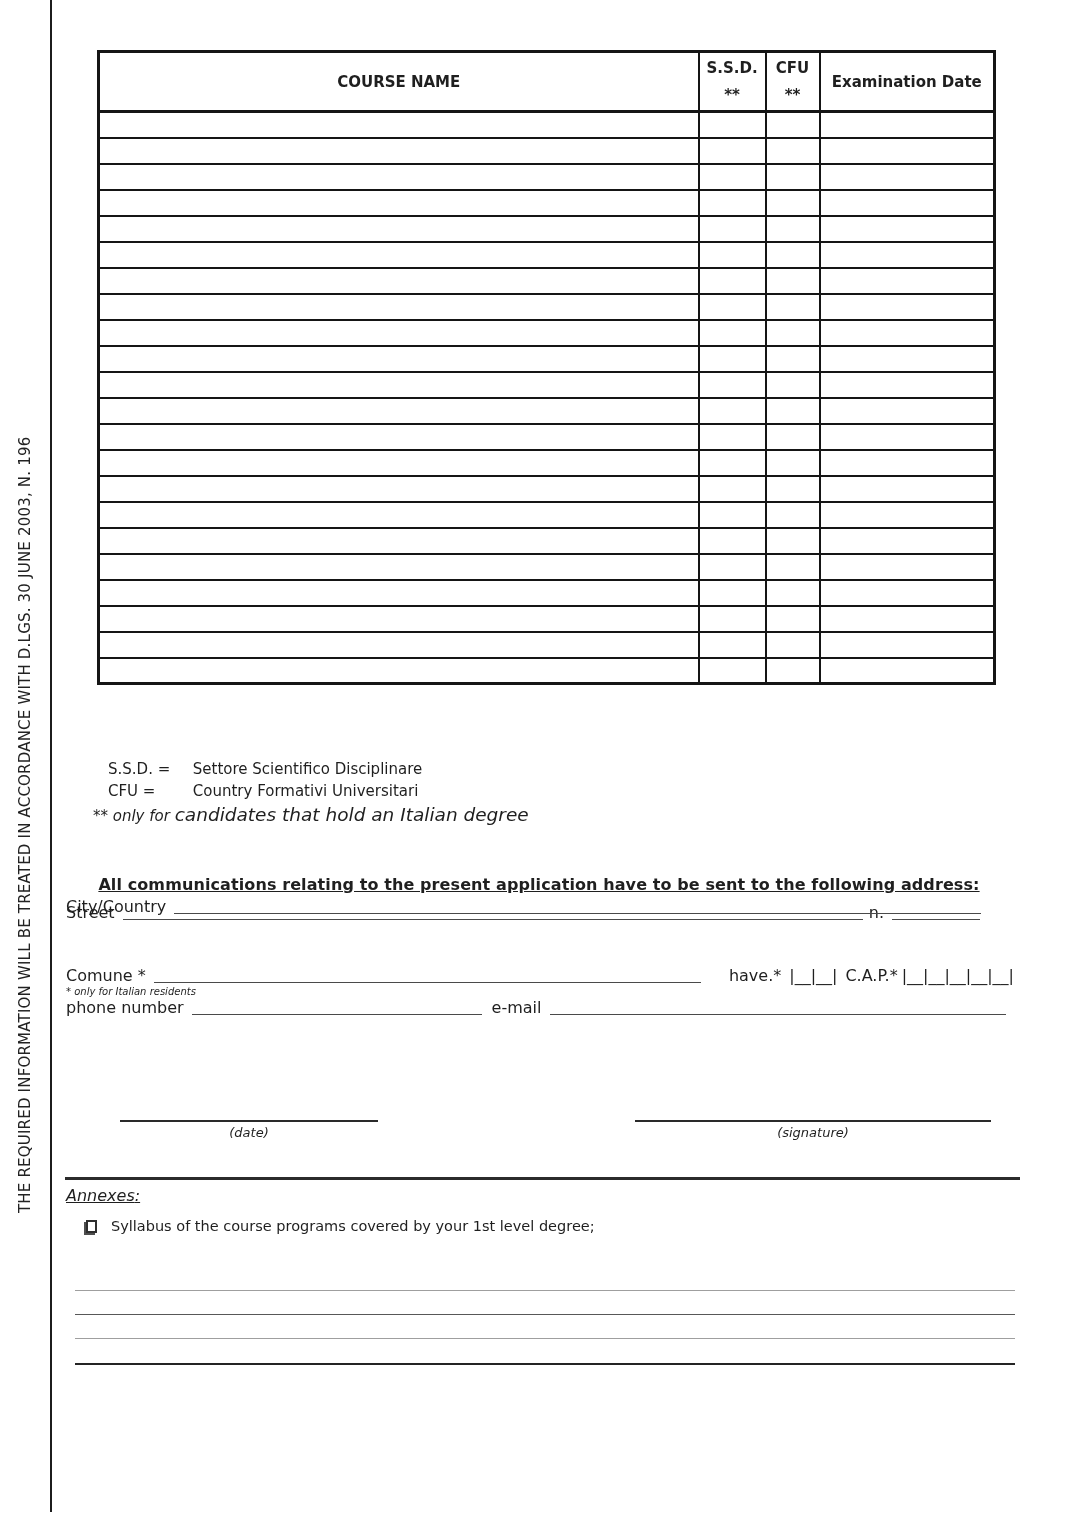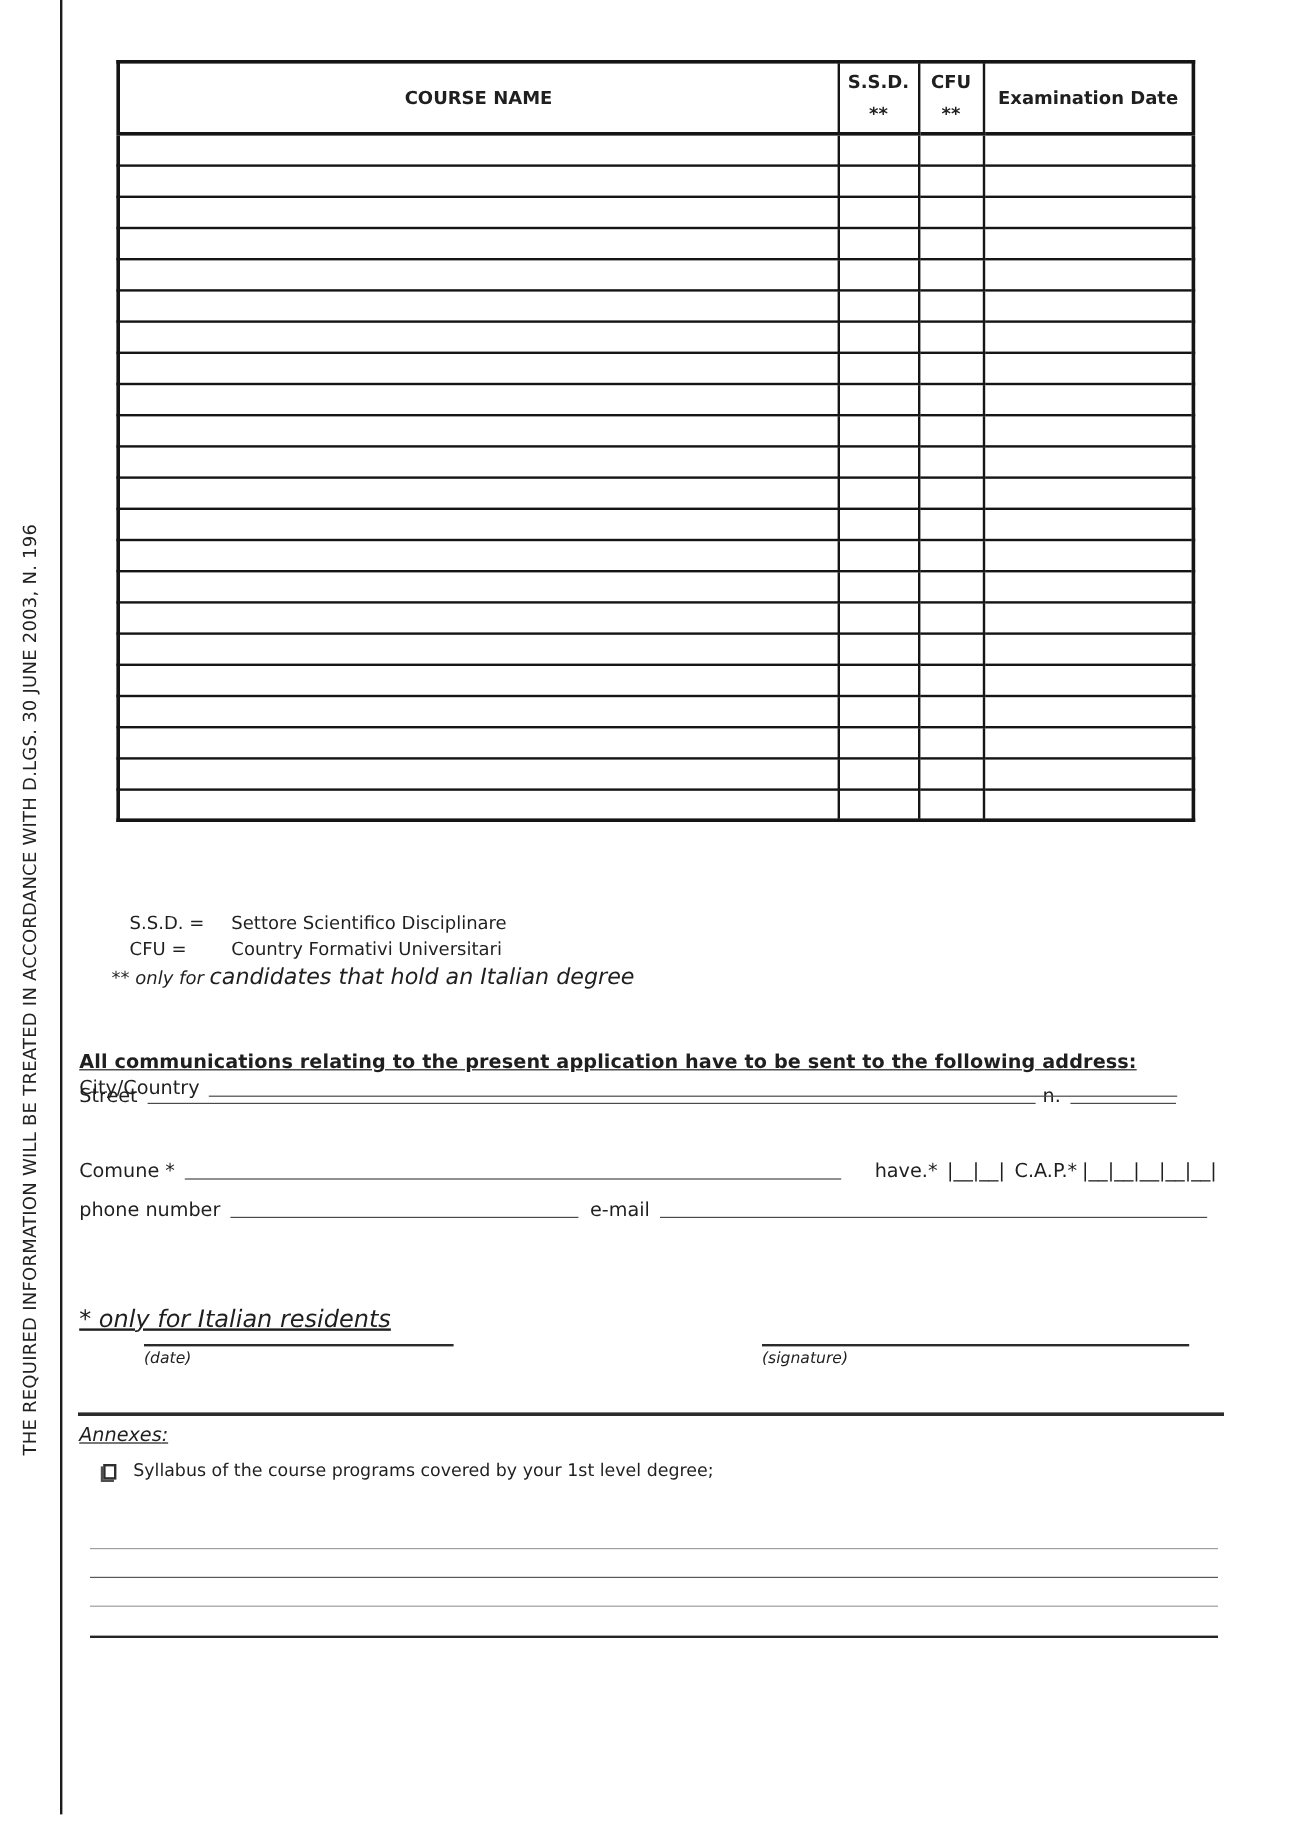--- a/index.html
+++ b/index.html
@@ -44,39 +44,39 @@
   .notes-title b { font-size:15.5px; }
   .note-item { margin-left:15px; margin-top:4px; }
   .note-term { display:inline-block; width:80px; }
   .notes-footnote { margin-top:4px; font-style:italic; }
   .notes-footnote .fn-prefix { font-size:15px; }
   .notes-footnote .fn-main { font-size:18.5px; }
 
   
   .addr-heading {
     position:absolute; left:66px; width:946px; top:875px;
-    text-align:left; font-weight:bold; font-size:16px;
+    text-align:center; font-weight:bold; font-size:16px;
     text-decoration:underline; letter-spacing:0.1px;
   }
   .addr-row { position:absolute; left:66px; display:flex; align-items:flex-end; font-size:16px; }
   .fill { flex:1 1 auto; border-bottom:1.6px solid #4a4a4a; margin:0 6px 2px 8px; height:1px; }
   .fixed-line { border-bottom:1.6px solid #4a4a4a; margin:0 0 2px 8px; height:1px; }
   .addr-label { white-space:nowrap; }
   .boxes { white-space:nowrap; letter-spacing:0px; margin-left:8px; }
   .row-street { top:903px; right:100px; left:66px; width:auto; }
   .row-city { top:897px; right:93px; }
   .row-comune { top:966px; right:66px; }
   .row-phone { top:998px; right:68px; }
-  .residents-footnote { position:absolute; left:66px; top:1087px; font-style:italic; font-size:20px;text-decoration:underline; }
+  .residents-footnote { position:absolute; left:66px; top:986px; font-style:italic; font-size:10px; }
 
   
   .sig-line { position:absolute; top:1120px; border-bottom:2px solid #2a2a2a; }
   .sig-line.date { left:120px; width:258px; }
   .sig-line.sign { left:635px; width:356px; }
-  .sig-caption { position:absolute; top:1125px; font-style:italic; font-size:13px; }
+  .sig-caption { position:absolute; top:1125px; font-style:italic; font-size:13px; text-align:center; }
   .sig-caption.date { left:120px; width:258px; }
   .sig-caption.sign { left:635px; width:356px; }
 
   
   .section-divider { position:absolute; left:65px; top:1177px; width:955px; height:2.5px; background:#2b2b2b; }
   .annexes-heading { position:absolute; left:66px; top:1186px; font-size:16px; font-style:italic; text-decoration:underline; }
   .annex-row { position:absolute; left:66px; display:flex; align-items:flex-end; font-size:14.5px;padding-left:20px; }
   .annex-row.first { top:1218px; right:66px; }
   .annex-row.second { top:1249px; right:65px; }
   .checkbox {

